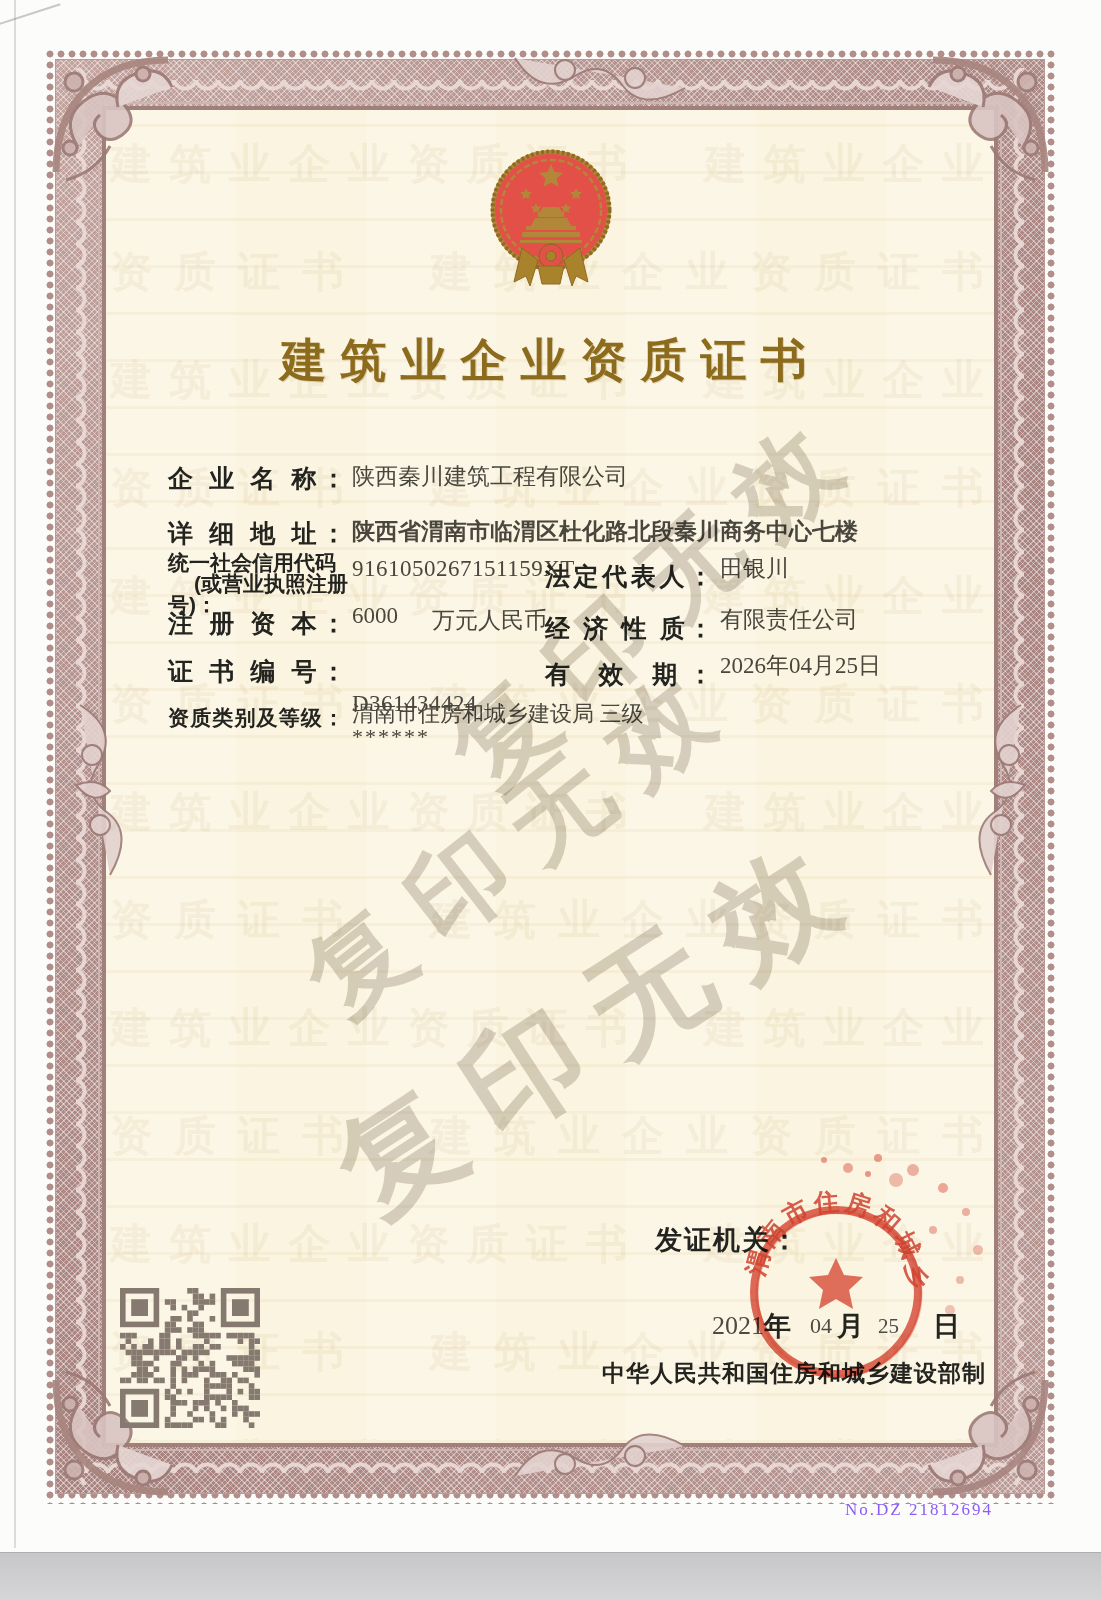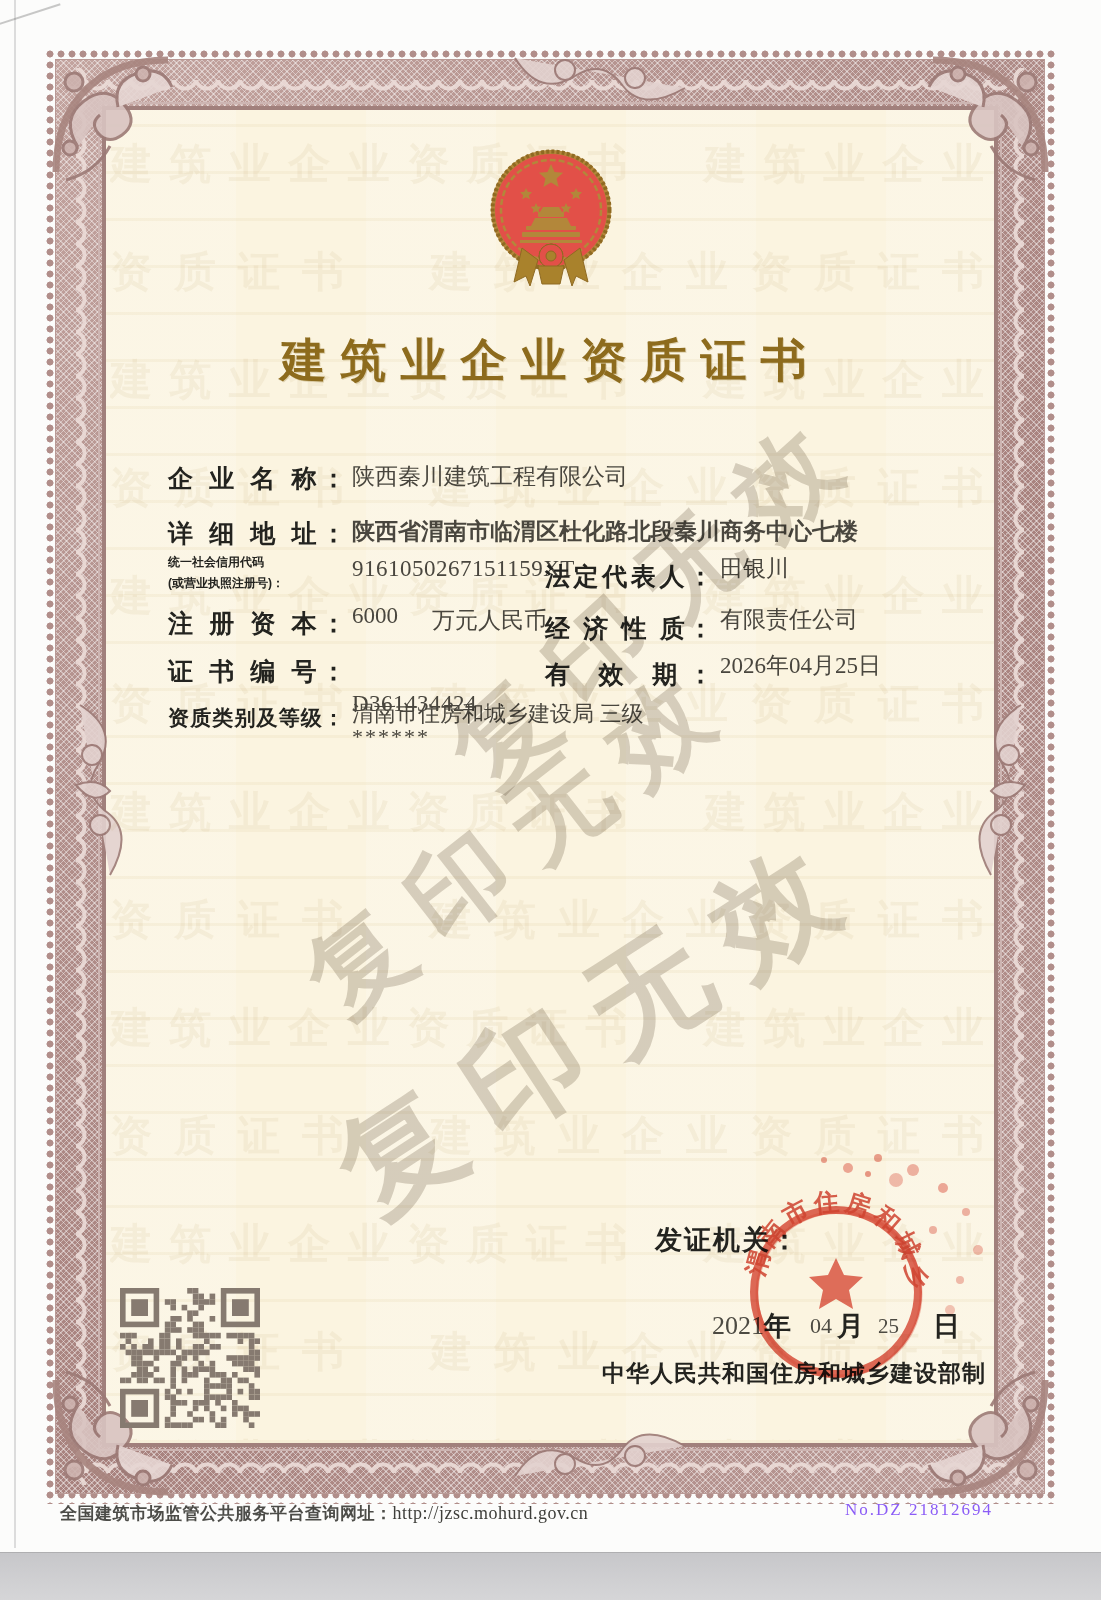--- a/index.html
+++ b/index.html
@@ -75,21 +75,21 @@
   
   .title{position:absolute;left:0;top:330px;width:1101px;text-align:center;z-index:4;
     font-size:46px;font-weight:900;letter-spacing:14px;color:#8d6b1d;
     text-shadow:1px 1px 0 rgba(141,107,29,.25);}
   .subtitle{position:absolute;left:0;top:402px;width:1101px;text-align:center;z-index:4;
     font-size:21px;font-weight:700;letter-spacing:9px;color:#6d5a1e;}
 
   
   .lbl{position:absolute;z-index:4;color:#23231f;font-weight:900;font-size:25px;
     text-align:justify;text-align-last:justify;}
-  .lbl.small{font-size:12px;line-height:21px;font-weight:900;text-align:right;text-align-last:left;}
+  .lbl.small{font-size:21px;line-height:21px;font-weight:900;text-align:right;text-align-last:left;}
   .lbl.mid{font-size:21px;}
   .val{position:absolute;z-index:4;color:#49463e;font-size:23px;
     font-family:"Liberation Serif",serif;white-space:nowrap;}
   .val.code{font-size:23px;letter-spacing:.5px;}
 
   
   .issuer-lbl{position:absolute;left:655px;top:1222px;z-index:4;font-size:27px;font-weight:900;
     letter-spacing:2px;color:#23231f;}
   .date-part{position:absolute;z-index:4;white-space:nowrap;}
   .date-num{font-family:"Liberation Serif",serif;color:#4c4a42;}
@@ -509,21 +509,18 @@
         <circle cx="232" cy="140" r="4" opacity=".35"></circle>
       <circle cx="140" cy="34" r="3" opacity=".55"></circle>
         <circle cx="222" cy="170" r="5" opacity=".3"></circle>
     </g>
   </svg>
 
   <div class="wm wm1">复印无效</div>
   <div class="wm wm2">复印无效</div>
   <div class="wm wm3">复印无效</div>
 
-  <div class="footer-query">
-    <span>全国建筑市场监管公共服务平台查询网址：</span><span class="url">http://jzsc.mohurd.gov.cn</span>
-  </div>
   <div class="footer-serial">
     <span>No.DZ</span>
     <span>21812694</span>
   </div>
 
 </div>
 
 </body></html>

